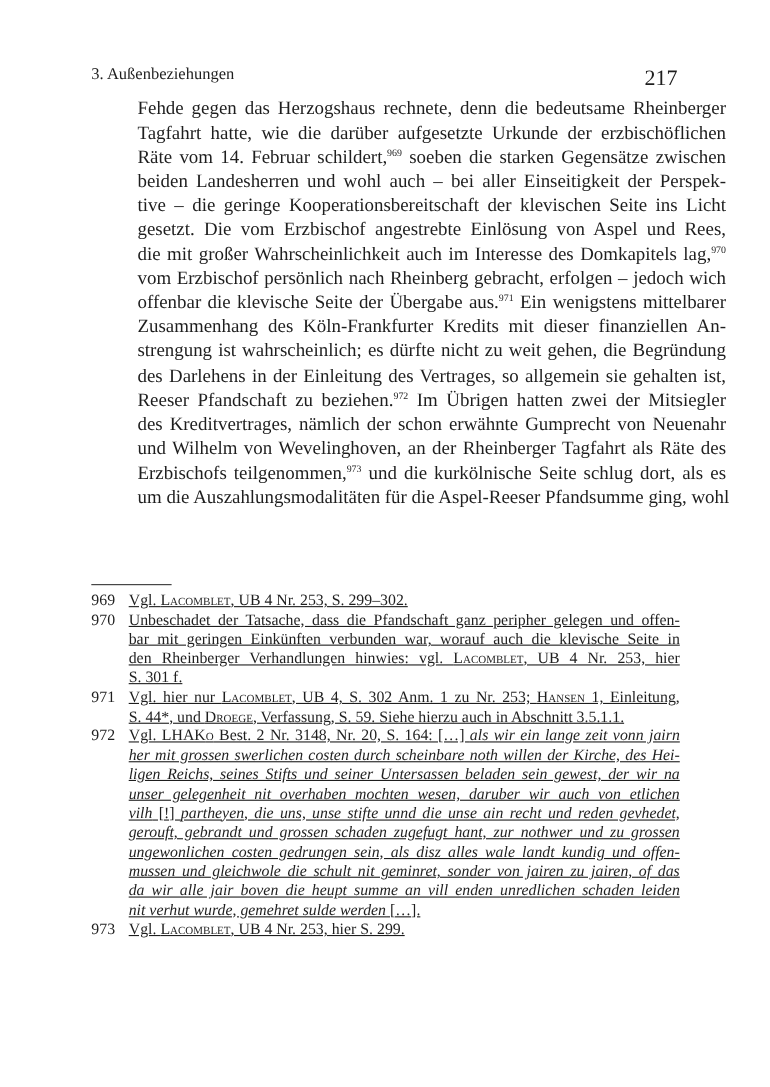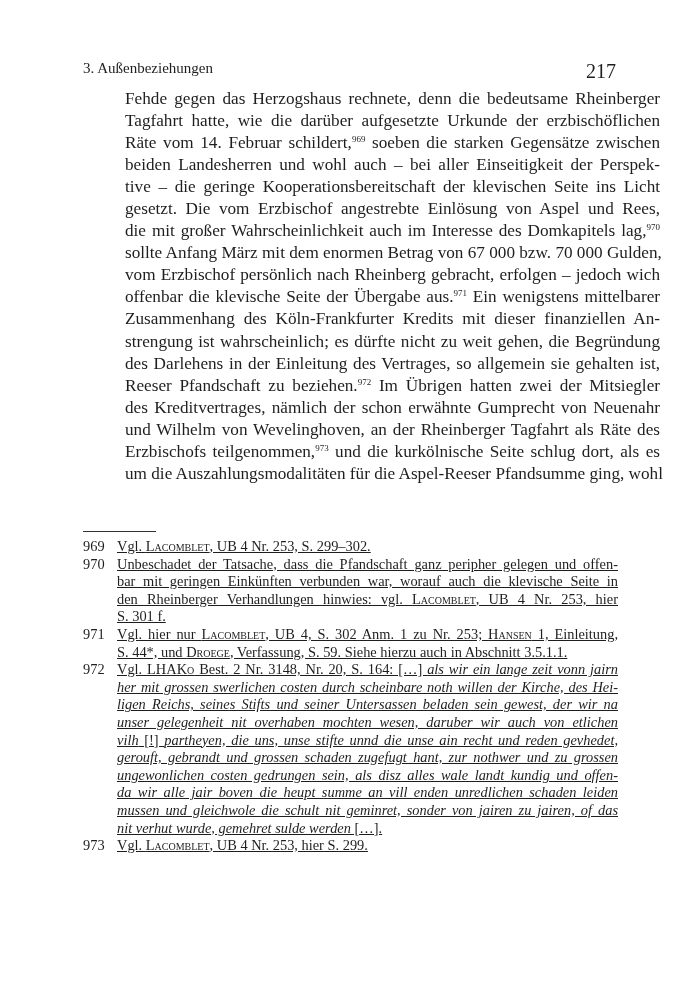--- a/index.html
+++ b/index.html
@@ -33,21 +33,20 @@
   </div>
 
   <div class="body-text" id="body-text">
       <span class="line"><span>Fehde gegen das Herzogshaus rechnete, denn die bedeutsame Rheinberger</span></span>
       <span class="line"><span>Tagfahrt hatte, wie die darüber aufgesetzte Urkunde der erzbischöflichen</span></span>
       <span class="line"><span>Räte vom 14. Februar schildert,</span><sup>969</sup><span> soeben die starken Gegensätze zwischen</span></span>
       <span class="line"><span>beiden Landesherren und wohl auch – bei aller Einseitigkeit der Perspek-</span></span>
       <span class="line"><span>tive – die geringe Kooperationsbereitschaft der klevischen Seite ins Licht</span></span>
       <span class="line"><span>gesetzt. Die vom Erzbischof angestrebte Einlösung von Aspel und Rees,</span></span>
       <span class="line"><span>die mit großer Wahrscheinlichkeit auch im Interesse des Domkapitels lag,</span><sup>970</sup></span>
-      <span class="line"><span>sollte Anfang März mit dem enormen Betrag von 67 000 bzw. 70 000 Gulden,</span></span>
       <span class="line"><span>vom Erzbischof persönlich nach Rheinberg gebracht, erfolgen – jedoch wich</span></span>
       <span class="line"><span>offenbar die klevische Seite der Übergabe aus.</span><sup>971</sup><span> Ein wenigstens mittelbarer</span></span>
       <span class="line"><span>Zusammenhang des Köln-Frankfurter Kredits mit dieser finanziellen An-</span></span>
       <span class="line"><span>strengung ist wahrscheinlich; es dürfte nicht zu weit gehen, die Begründung</span></span>
       <span class="line"><span>des Darlehens in der Einleitung des Vertrages, so allgemein sie gehalten ist,</span></span>
       <span class="line"><span>Reeser Pfandschaft zu beziehen.</span><sup>972</sup><span> Im Übrigen hatten zwei der Mitsiegler</span></span>
       <span class="line"><span>des Kreditvertrages, nämlich der schon erwähnte Gumprecht von Neuenahr</span></span>
       <span class="line"><span>und Wilhelm von Wevelinghoven, an der Rheinberger Tagfahrt als Räte des</span></span>
       <span class="line"><span>Erzbischofs teilgenommen,</span><sup>973</sup><span> und die kurkölnische Seite schlug dort, als es</span></span>
       <span class="line last"><span>um die Auszahlungsmodalitäten für die Aspel-Reeser Pfandsumme ging, wohl</span></span>
@@ -74,22 +73,22 @@
       </div>
       <div class="fn">
         <span class="num">972</span>
         <span class="fline"><span>Vgl. LHAK</span><span class="sc">o</span><span> Best. 2 Nr. 3148, Nr. 20, S. 164: […] </span><span class="it">als wir ein lange zeit vonn jairn</span></span>
         <span class="fline"><span class="it">her mit grossen swerlichen costen durch scheinbare noth willen der Kirche, des Hei-</span></span>
         <span class="fline"><span class="it">ligen Reichs, seines Stifts und seiner Untersassen beladen sein gewest, der wir na</span></span>
         <span class="fline"><span class="it">unser gelegenheit nit overhaben mochten wesen, daruber wir auch von etlichen</span></span>
         <span class="fline"><span class="it">vilh</span><span> [!] </span><span class="it">partheyen, die uns, unse stifte unnd die unse ain recht und reden gevhedet,</span></span>
         <span class="fline"><span class="it">gerouft, gebrandt und grossen schaden zugefugt hant, zur nothwer und zu grossen</span></span>
         <span class="fline"><span class="it">ungewonlichen costen gedrungen sein, als disz alles wale landt kundig und offen-</span></span>
+        <span class="fline"><span class="it">mussen und gleichwole die schult nit geminret, sonder von jairen zu jairen, of das</span></span>
         <span class="fline"><span class="it">da wir alle jair boven die heupt summe an vill enden unredlichen schaden leiden</span></span>
-        <span class="fline"><span class="it">mussen und gleichwole die schult nit geminret, sonder von jairen zu jairen, of das</span></span>
         <span class="fline short"><span class="it">nit verhut wurde, gemehret sulde werden</span><span> […].</span></span>
       </div>
       <div class="fn">
         <span class="num">973</span>
         <span class="fline short"><span>Vgl. </span><span class="sc">Lacomblet</span><span>, UB 4 Nr. 253, hier S. 299.</span></span>
       </div>
     </div>
 </div>
 
 </body></html>

